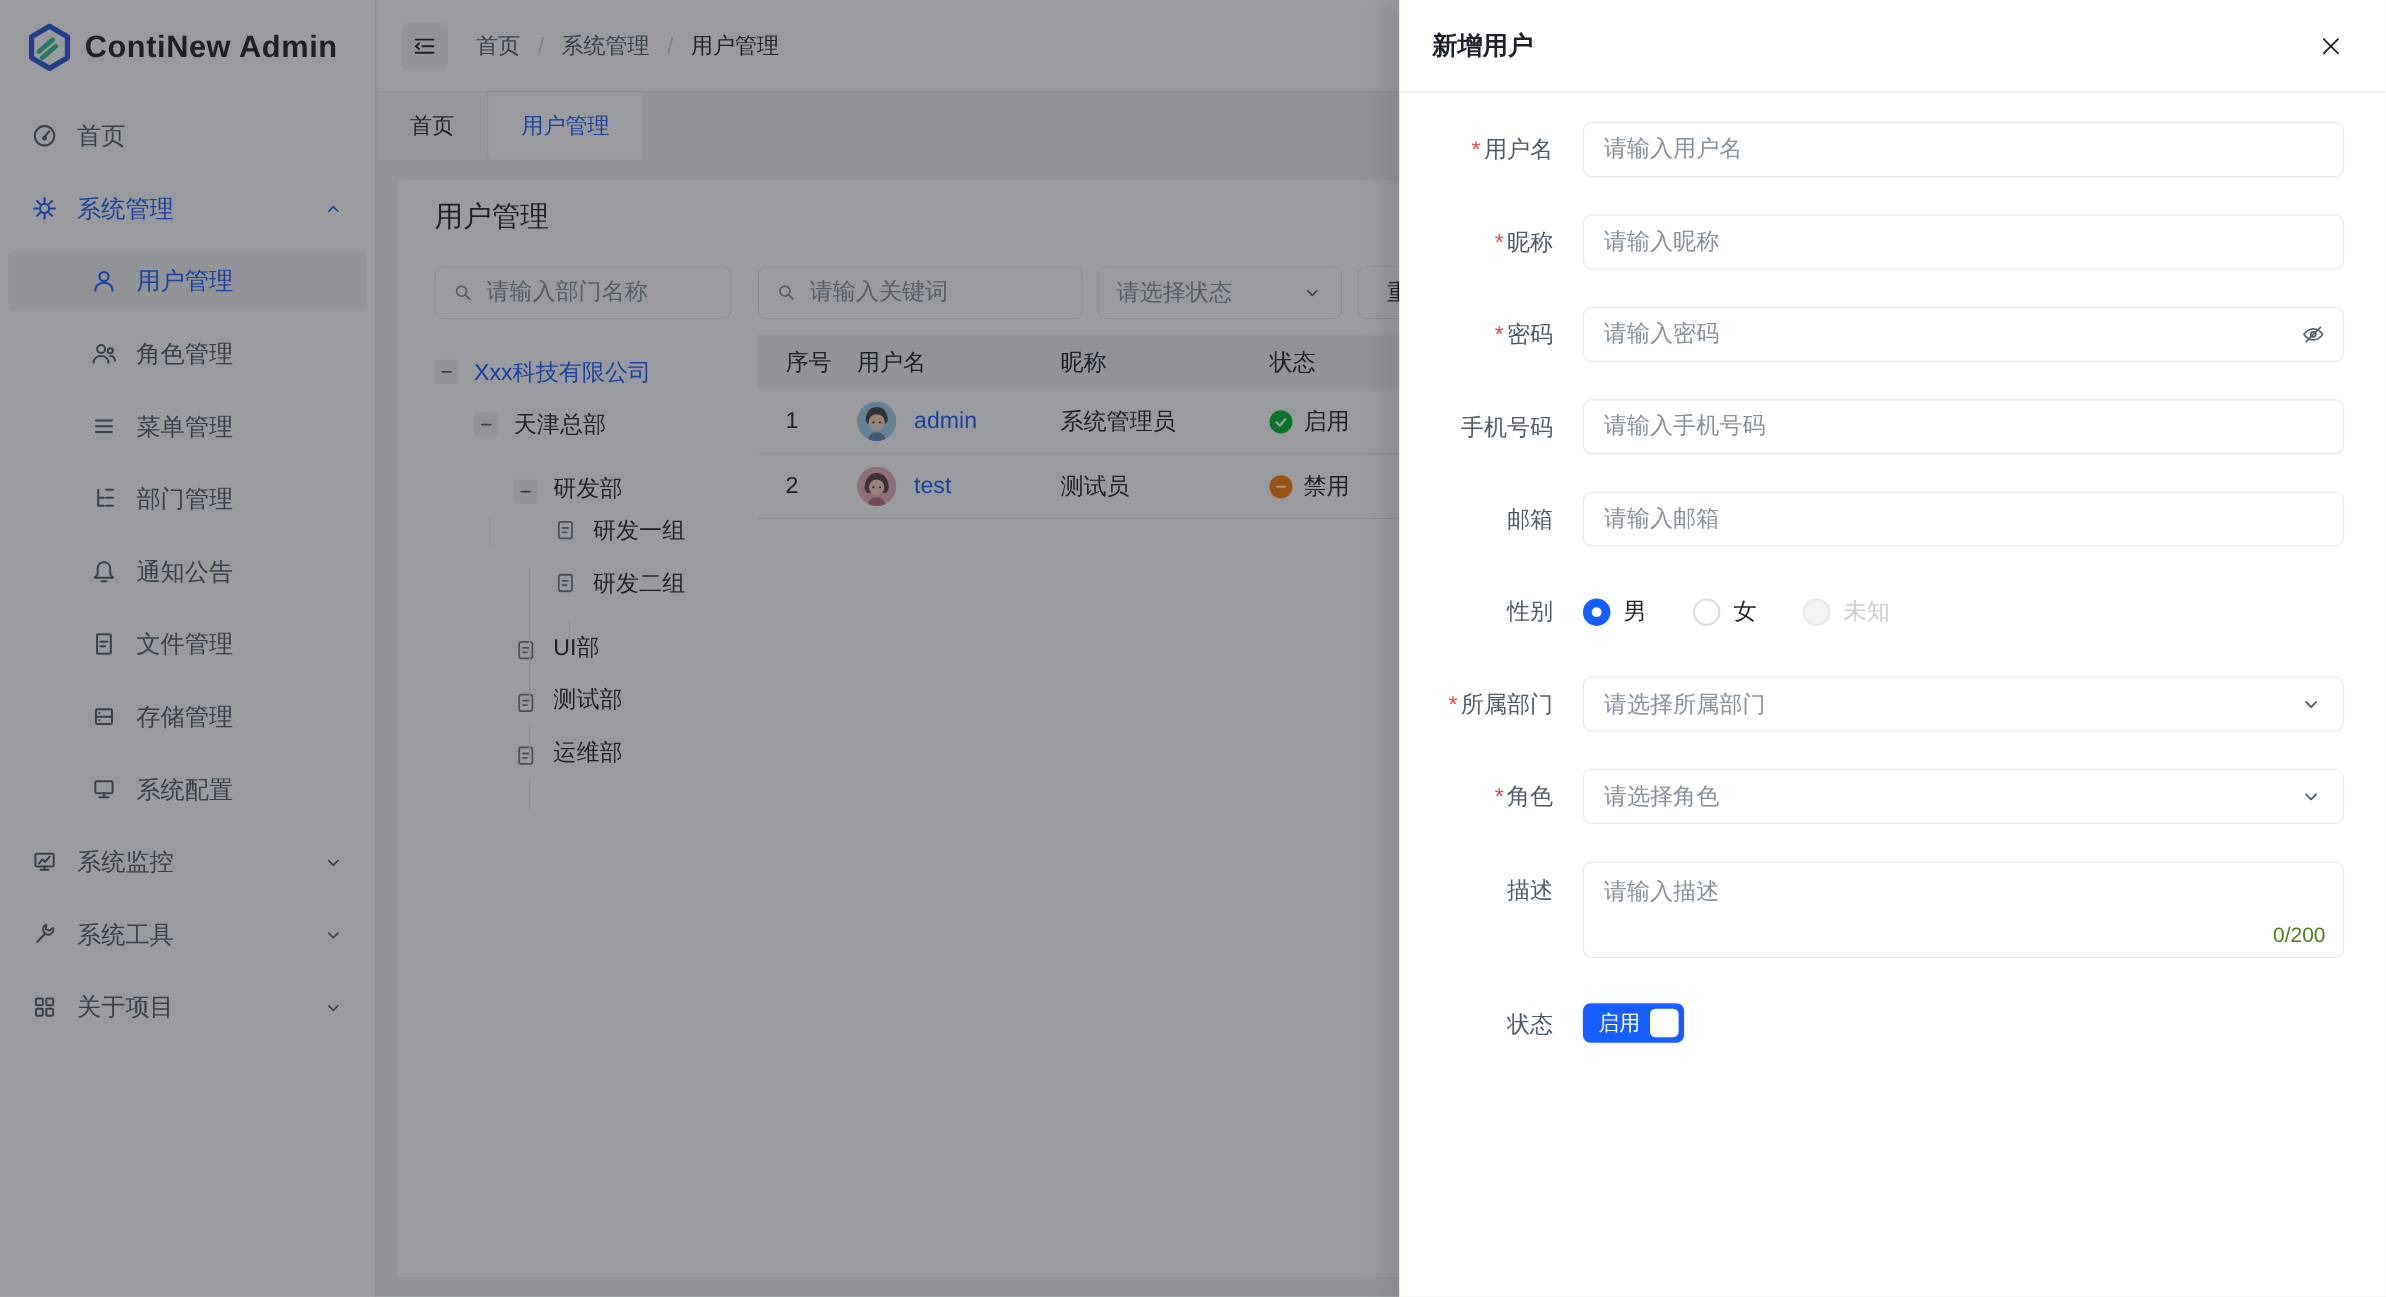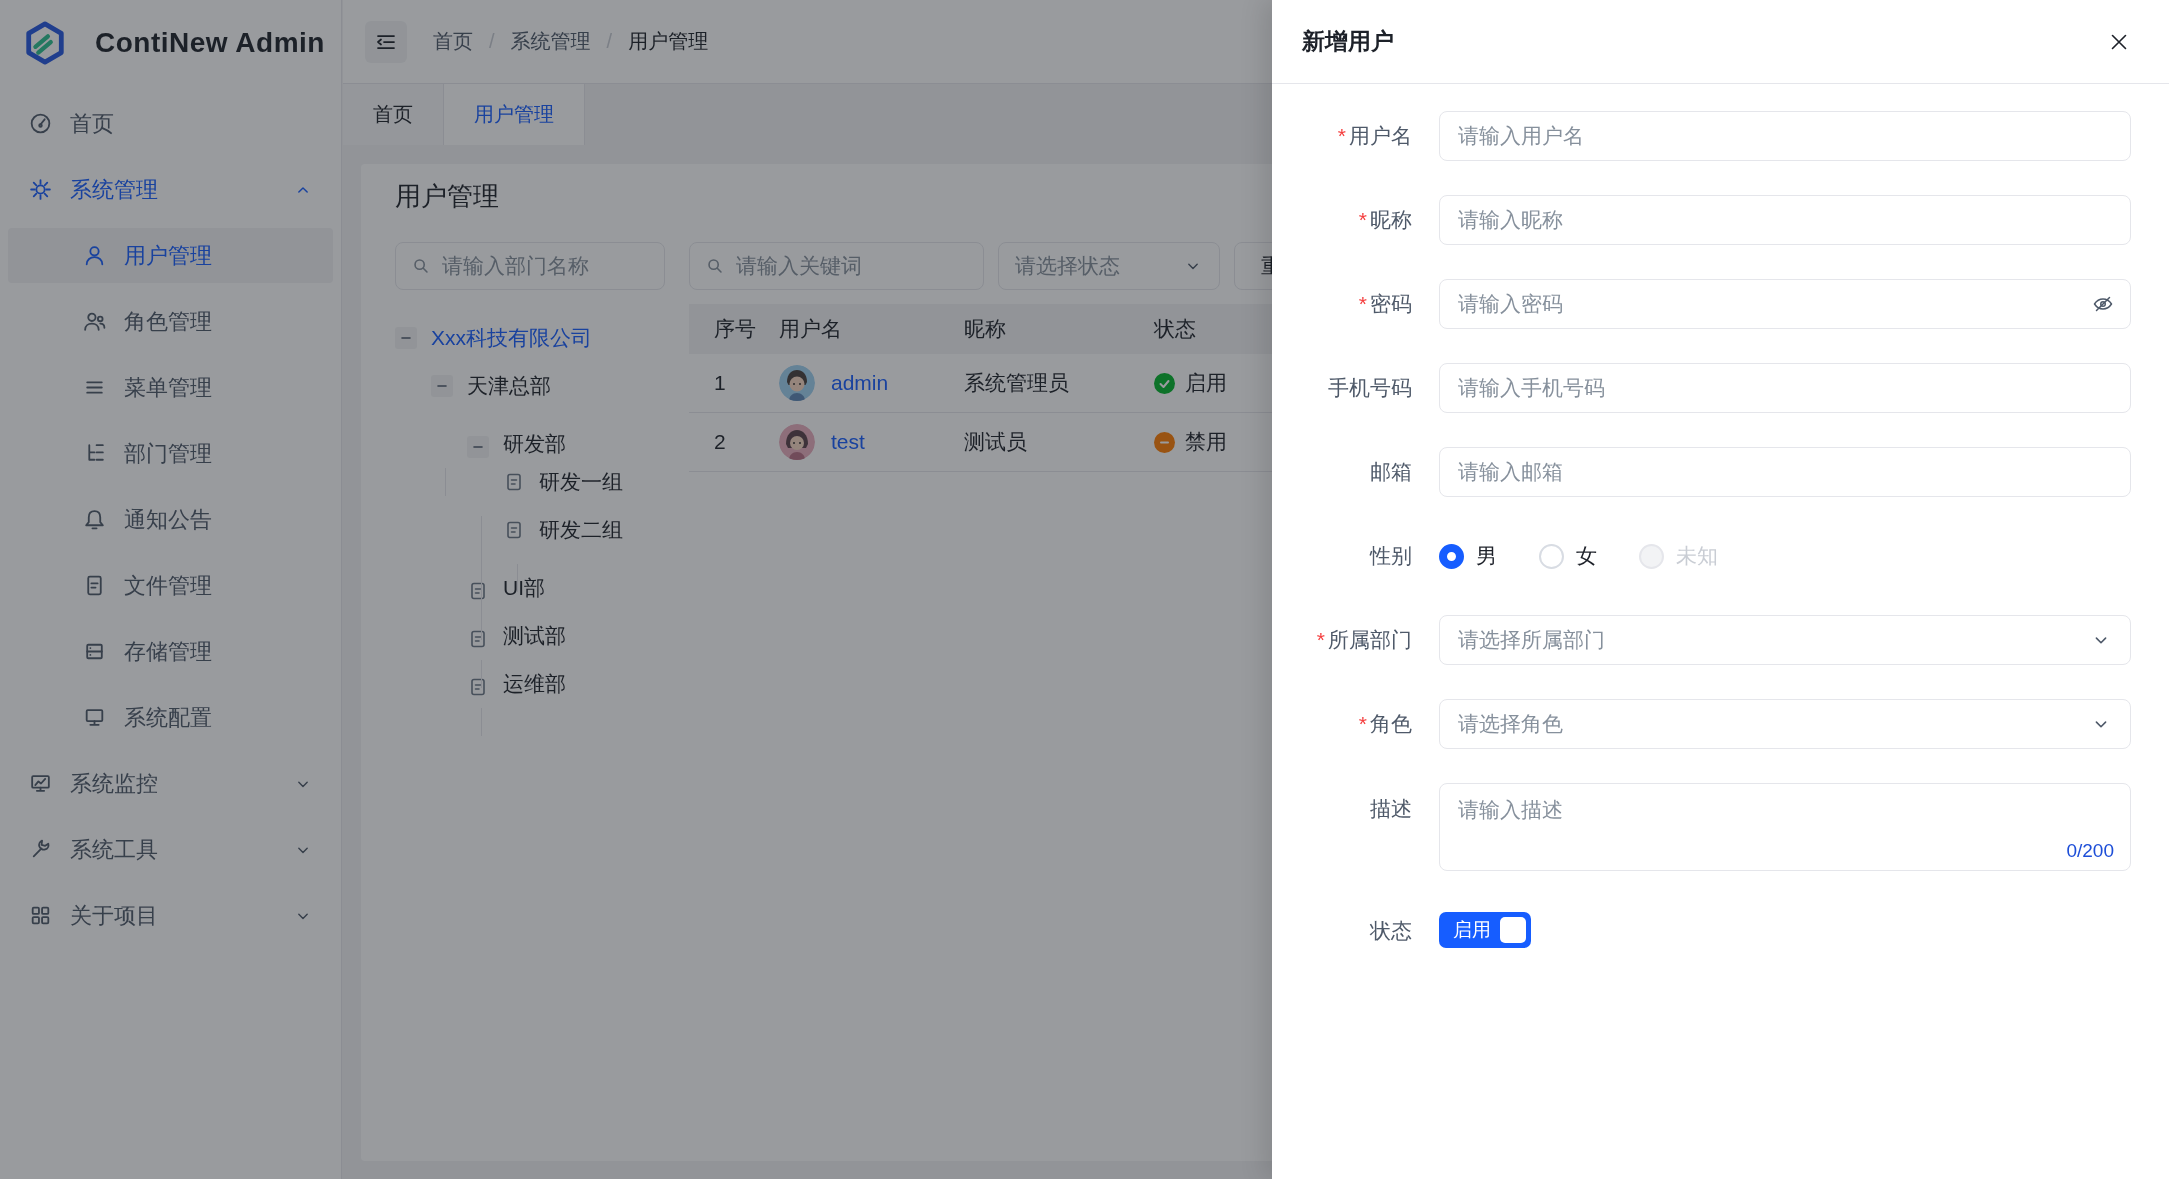--- a/index.html
+++ b/index.html
@@ -2,21 +2,21 @@
 <html><head>
 <meta charset="utf-8">
 <style>
   * { margin:0; padding:0; box-sizing:border-box; }
   html,body { width:2169px; height:1179px; }
   body { font-family:"Liberation Sans","DejaVu Sans",sans-serif; color:#1d2129; }
   .stage { position:relative; width:2169px; height:1179px; overflow:hidden; background:#f2f3f5; }
 
   
   .sidebar { position:absolute; left:0; top:0; width:342px; height:100%; background:#fff; border-right:1px solid #e5e6eb; z-index:1; }
-  .logo { height:86px; display:flex; align-items:center; gap:27px; padding:0 22px; }
+  .logo { height:86px; display:flex; align-items:center; gap:9px; padding:0 22px; }
   .logo svg { width:46px; height:46px; flex:0 0 auto; }
   .logo-text { font-size:28px; font-weight:700; color:#1d2129; letter-spacing:.5px; white-space:nowrap; }
   .menu { padding-top:10px; }
   .mi { height:55px; margin:0 8px 11px; border-radius:4px; display:flex; align-items:center; gap:17px; padding:0 20px; font-size:22px; color:#4e5969; cursor:pointer; white-space:nowrap; }
   .mi .ic { width:25px; height:25px; flex:0 0 auto; }
   .mi .chev { width:20px; height:20px; margin-left:auto; }
   .mi.sub { padding-left:74px; }
   .mi.blue { color:#165dff; }
   .mi.active { background:#f2f3f5; color:#165dff; }
   .mi span { overflow:hidden; }
@@ -98,21 +98,21 @@
   .fselect .chev { margin-left:auto; width:22px; height:22px; color:#4e5969; }
   .radios { display:flex; align-items:center; gap:42px; height:50px; }
   .ropt { display:flex; align-items:center; gap:12px; font-size:21px; color:#1d2129; cursor:pointer; }
   .rdot { width:25px; height:25px; border-radius:50%; background:#fff; border:2px solid #d8dce3; flex:0 0 auto; }
   .rdot.on { border:8px solid #165dff; }
   .rdot.dis { background:#f2f3f5; border:2px solid #e5e6eb; }
   .ropt.dis { color:#c9cdd4; cursor:not-allowed; }
   .farea { position:relative; width:100%; height:88px; border:1px solid #e5e6eb; border-radius:8px; background:#fff; }
   .farea textarea { width:100%; height:78px; border:none; outline:none; resize:none; padding:12px 18px; font-size:21px; color:#1d2129; font-family:inherit; background:transparent; }
   .farea textarea::placeholder { color:#86909c; }
-  .counter { position:absolute; right:16px; bottom:8px; font-size:19px; color:#1d4ed8;margin-left:42px; }
+  .counter { position:absolute; right:16px; bottom:8px; font-size:19px; color:#4d7c0f;margin-left:42px; }
   .frow.top { align-items:flex-start; }
   .frow.top .flabel { padding-top:12px; }
   .switch { width:92px; height:36px; border-radius:7px; background:#165dff; display:flex; align-items:center; color:#fff; font-size:19px; padding:0 5px 0 14px; cursor:pointer; position:relative; margin-top:7px; }
   .knob { position:absolute; right:5px; top:5px; width:26px; height:26px; border-radius:5px; background:#fff; }
   .d-foot { position:absolute; left:0; right:0; bottom:0; height:80px; border-top:1px solid #e5e6eb; display:flex; align-items:center; justify-content:flex-end; gap:18px; padding-right:28px; background:#fff; }
   .btn.cancel { padding:0 30px; height:46px; background:#fff; border-color:#e5e6eb; color:#1d2129; }
   .btn.primary { padding:0 28px; height:46px; background:#165dff; color:#fff; }
 
   svg.stroke { fill:none; stroke:currentColor; stroke-width:3.5; stroke-linecap:round; stroke-linejoin:round; }
 </style>

